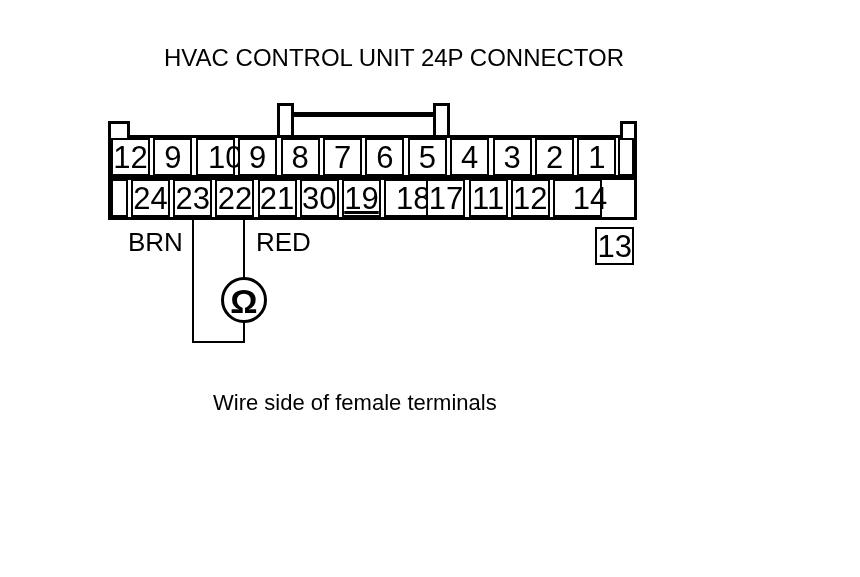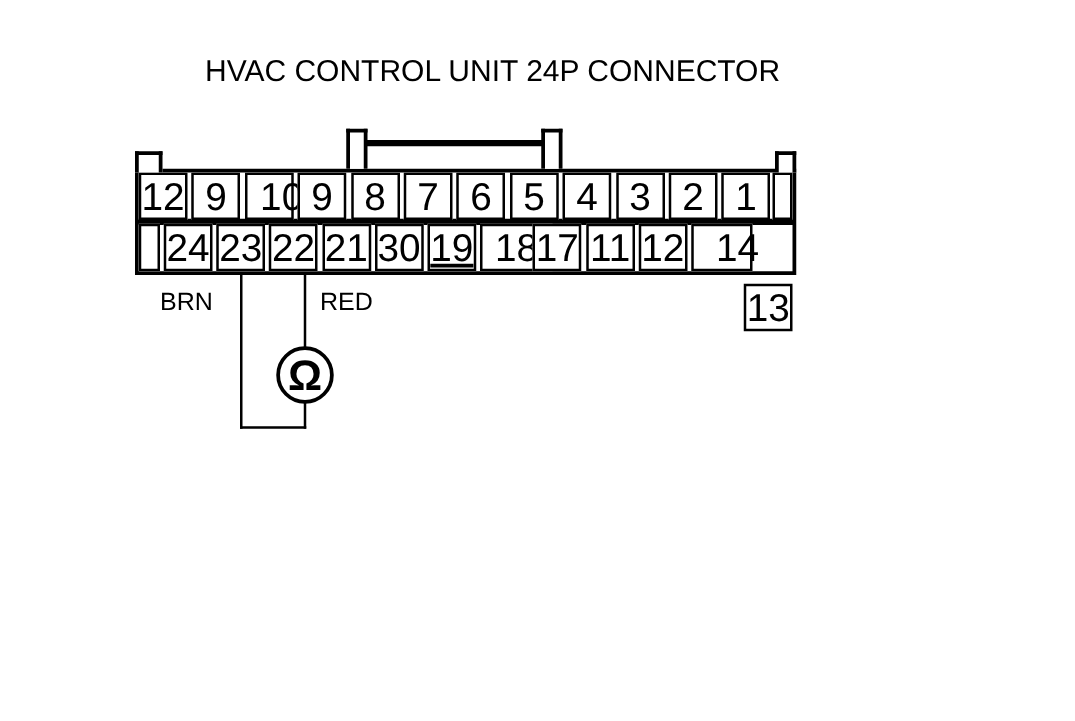--- a/index.html
+++ b/index.html
@@ -89,21 +89,21 @@
     justify-content: center;
   }
   .ohm-glyph {
     font-size: 34px;
     font-weight: bold;
     line-height: 1;
     transform: translateY(1px);
   }
   .wire-label {
     position: absolute;
-    font-size: 20px;
+    font-size: 26px;
     line-height: 26px;
     white-space: nowrap;
   }
   .brn { left: 128px; top: 229px; }
   .red { left: 256px; top: 229px; }
   .caption {
     position: absolute;
     left: 213px;
     top: 390px;
     font-size: 22px;
@@ -162,14 +162,15 @@
   <div class="wire wire-b"></div>
   <div class="wire jumper"></div>
 
   <div class="wire-label brn">BRN</div>
   <div class="wire-label red">RED</div>
 
   <div class="ohmmeter">
     <span class="ohm-glyph">Ω</span>
   </div>
 
+  <div class="caption">Wire side of female terminals</div>
 
 </div>
 
 </body></html>

